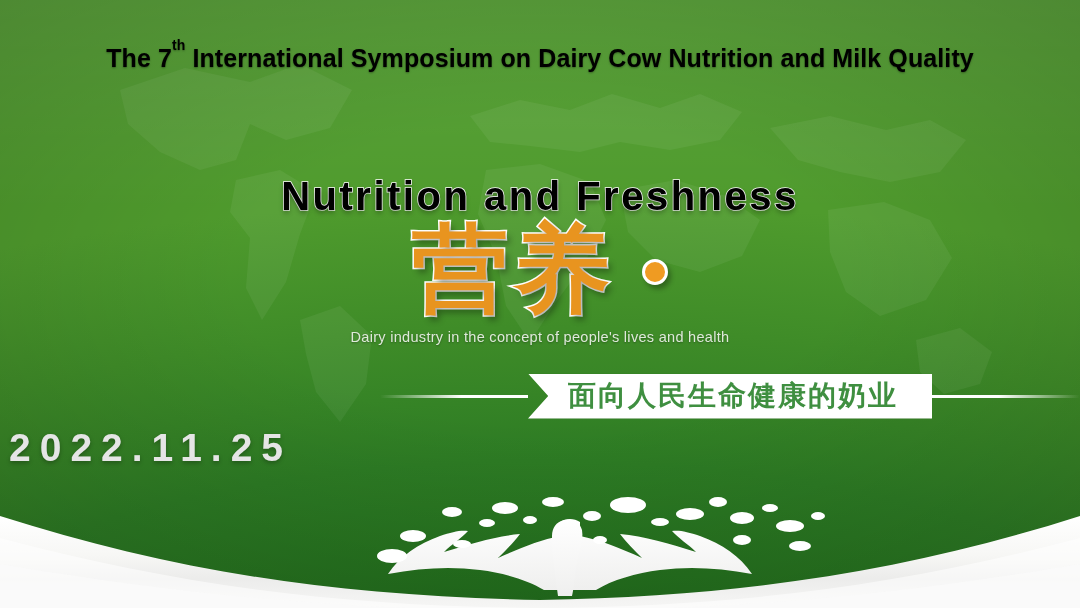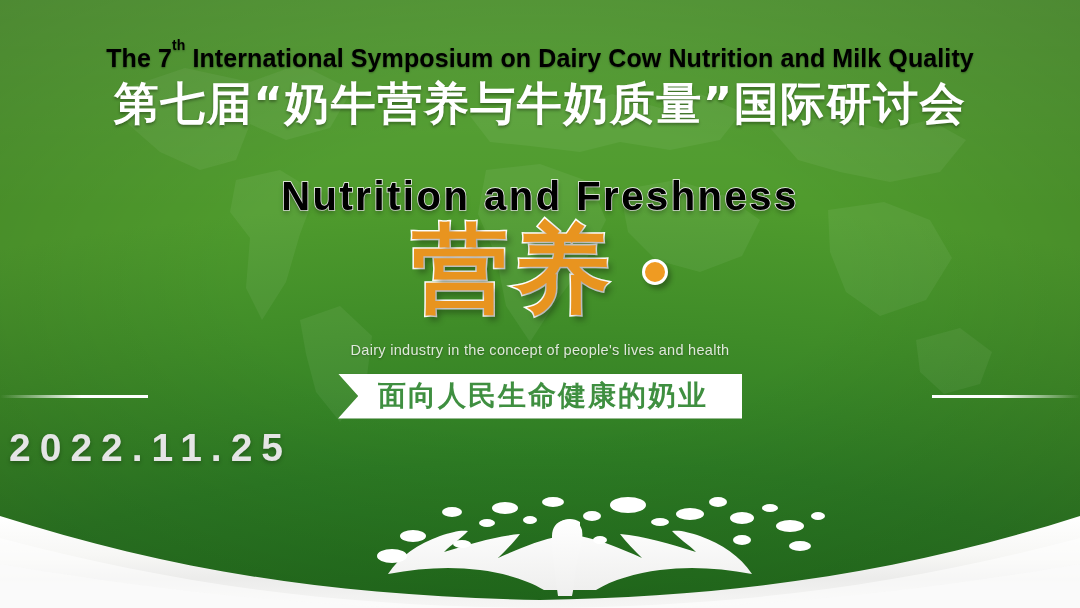--- a/index.html
+++ b/index.html
@@ -92,30 +92,30 @@
   .hero-dot{
     width:26px;height:26px;border-radius:50%;
     background:#ef9b22;
     border:3px solid #fff;
     box-shadow:3px 4px 5px rgba(0,0,0,.30);
     flex:0 0 auto;
     margin-top:6px;
   }
   
   .sub-eng{
-    position:absolute;left:0;right:0;top:342px;text-align:center;
+    position:absolute;left:0;right:0;top:329px;text-align:center;
     color:#dfe9da;
     font-size:14.5px;
     letter-spacing:.3px;
     white-space:nowrap;
     text-shadow:0 1px 2px rgba(0,0,0,.3);
   }
   .ribbon-wrap{
     position:absolute;left:0;right:0;top:373px;height:46px;
-    display:flex;align-items:center;justify-content:space-between;
+    display:flex;align-items:center;justify-content:flex-end;
   }
   .ribbon-rule{
     height:3px;width:148px;flex:0 0 auto;
     background:linear-gradient(90deg, rgba(255,255,255,0) 0%, #ffffff 55%, #ffffff 100%);
   }
   .ribbon-rule.right{
     background:linear-gradient(270deg, rgba(255,255,255,0) 0%, #ffffff 55%, #ffffff 100%);
   }
   .ribbon{
     position:relative;flex:0 0 auto;
@@ -180,21 +180,20 @@
     </svg>
   </div>
 
   <div class="bg-topsheen"></div>
   <div class="bg-vignette"></div>
 
   <div class="header">
     <div class="eng-title">
       <span>The 7</span><sup>th</sup><span> International Symposium on Dairy Cow Nutrition and Milk Quality</span>
     </div>
-    <div class="cn-title">第七届“奶牛营养与牛奶质量”国际研讨会</div>
   </div>
 
   <div class="hero">
     <div class="hero-eng">Nutrition and Freshness</div>
     <div class="hero-cn">
       <span class="word">营养</span>
       <span class="hero-dot"></span>
     </div>
   </div>
 

